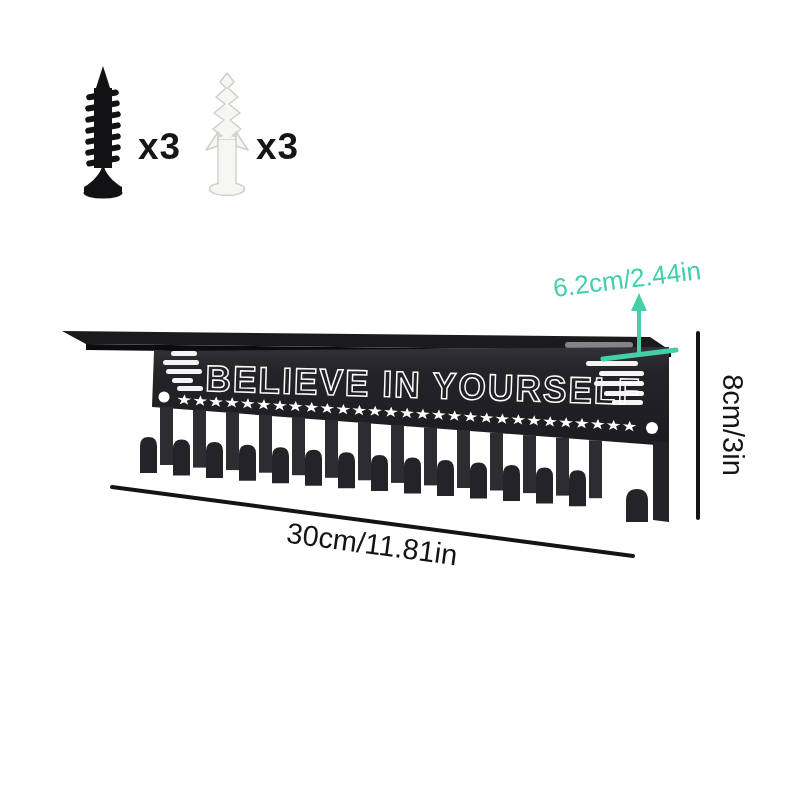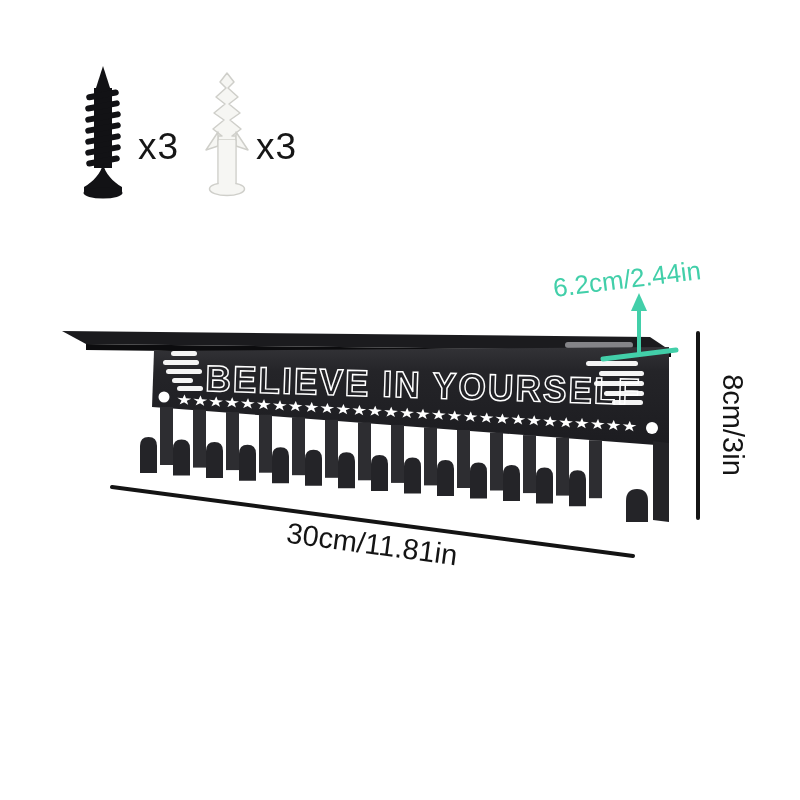--- a/index.html
+++ b/index.html
@@ -11,21 +11,21 @@
     background: #ffffff;
     overflow: hidden;
     font-family: "Liberation Sans", "DejaVu Sans", sans-serif;
   }
   .abs { position: absolute; }
 
   
   .count-label {
     position: absolute;
     font-size: 37px;
-    font-weight: 400;
+    font-weight: 700;
     color: #161616;
     letter-spacing: 1px;
   }
 
   
   .dim-text {
     position: absolute;
     color: #141414;
     font-weight: 400;
     text-align: center;

